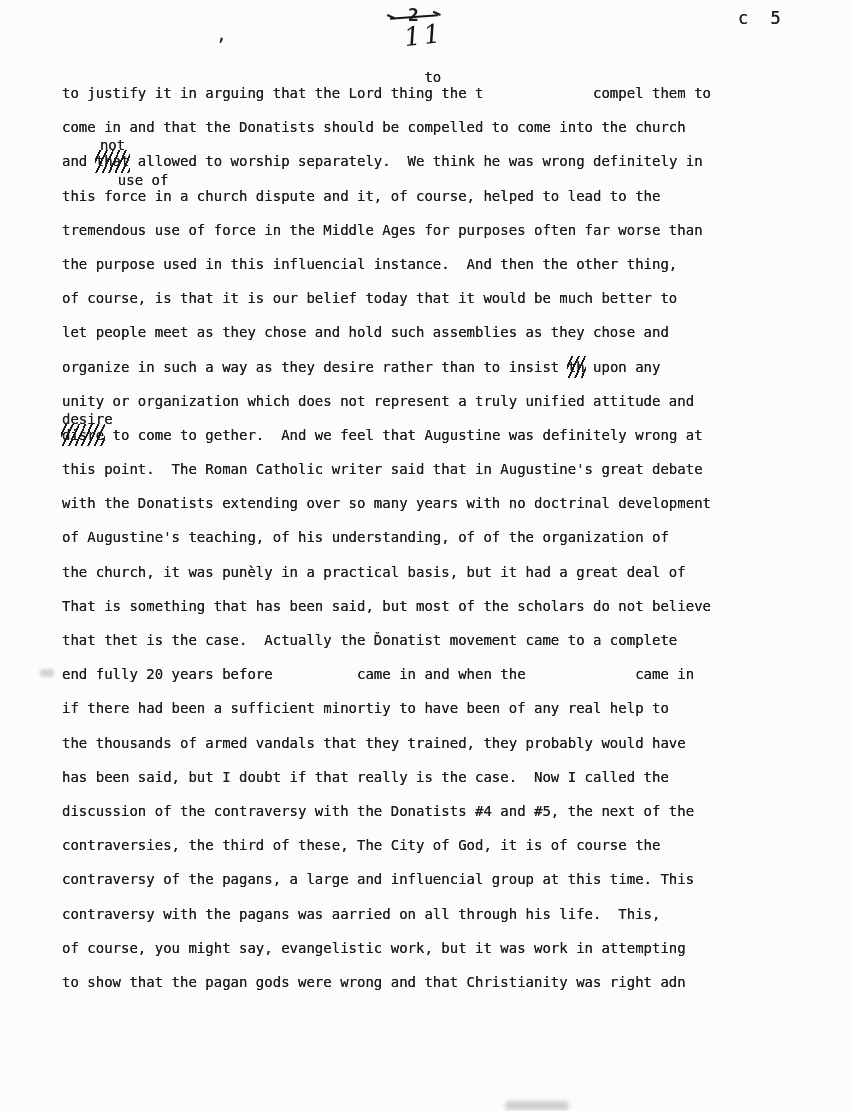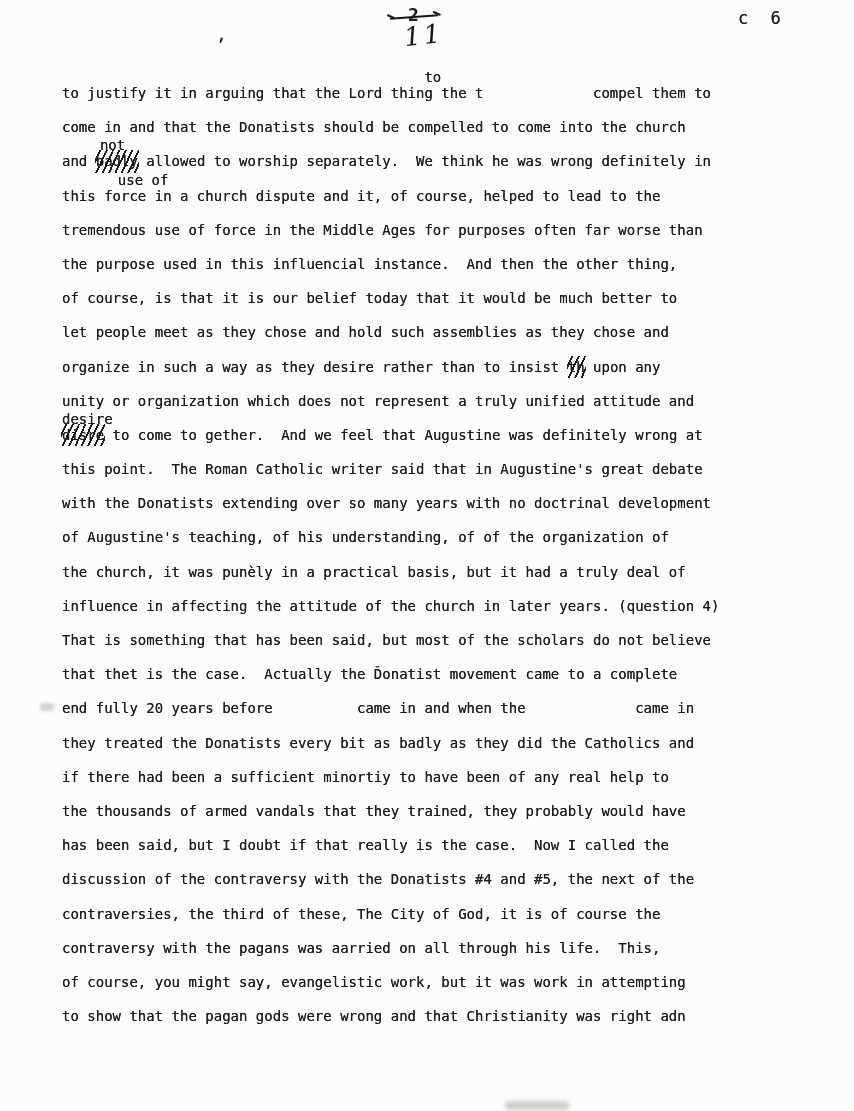--- a/index.html
+++ b/index.html
@@ -102,49 +102,48 @@
 <body>
 
 <div class="page">
 
   <div class="pageno-group">
     <span class="pageno-typed">2</span>
     <span class="pageno-strike"></span>
     <span class="pageno-hand">11</span>
   </div>
 
-  <div class="corner-mark">c 6</div>
+  <div class="corner-mark">c 5</div>
 
   <div class="stray-comma">,</div>
 
   <div class="typed-body">
       <div class="line"><span class="insert" style="left: 43ch;">to</span><span>to justify it in arguing that the Lord thing the t             compel them to</span></div>
       <div class="line"><span>come in and that the Donatists should be compelled to come into the church</span></div>
-      <div class="line"><span class="insert" style="left: 4.5ch;">not</span><span>and </span><span class="xout">badly</span><span> allowed to worship separately.  We think he was wrong definitely in</span></div>
+      <div class="line"><span class="insert" style="left: 4.5ch;">not</span><span>and </span><span class="xout">that</span><span> allowed to worship separately.  We think he was wrong definitely in</span></div>
       <div class="line"><span class="insert" style="left: 3.3ch; margin-left: 28px;">use of</span><span>this force in a church dispute and it, of course, helped to lead to the</span></div>
       <div class="line"><span>tremendous use of force in the Middle Ages for purposes often far worse than</span></div>
       <div class="line"><span>the purpose used in this influencial instance.  And then the other thing,</span></div>
       <div class="line"><span>of course, is that it is our belief today that it would be much better to</span></div>
       <div class="line"><span>let people meet as they chose and hold such assemblies as they chose and</span></div>
       <div class="line"><span>organize in such a way as they desire rather than to insist </span><span class="xout">th</span><span> upon any</span></div>
       <div class="line"><span>unity or organization which does not represent a truly unified attitude and</span></div>
       <div class="line"><span class="insert" style="left: 0ch;">desire</span><span class="xout">disre</span><span> to come to gether.  And we feel that Augustine was definitely wrong at</span></div>
       <div class="line"><span>this point.  The Roman Catholic writer said that in Augustine's great debate</span></div>
       <div class="line"><span>with the Donatists extending over so many years with no doctrinal development</span></div>
       <div class="line"><span>of Augustine's teaching, of his understanding, of of the organization of</span></div>
-      <div class="line"><span>the church, it was punèly in a practical basis, but it had a truly deal of</span></div>
-      <div class="line"><span>influence in affecting the attitude of the church in later years. (question 4)</span></div>
+      <div class="line"><span>the church, it was punèly in a practical basis, but it had a great deal of</span></div>
       <div class="line"><span>That is something that has been said, but most of the scholars do not believe</span></div>
       <div class="line"><span>that thet is the case.  Actually the Ďonatist movement came to a complete</span></div>
       <div class="line"><span class="premark"></span><span>end fully 20 years before          came in and when the             came in</span></div>
-      <div class="line"><span>they treated the Donatists every bit as badly as they did the Catholics and</span></div>
       <div class="line"><span>if there had been a sufficient minortiy to have been of any real help to</span></div>
       <div class="line"><span>the thousands of armed vandals that they trained, they probably would have</span></div>
       <div class="line"><span>has been said, but I doubt if that really is the case.  Now I called the</span></div>
       <div class="line"><span>discussion of the contraversy with the Donatists #4 and #5, the next of the</span></div>
       <div class="line"><span>contraversies, the third of these, The City of God, it is of course the</span></div>
+      <div class="line"><span>contraversy of the pagans, a large and influencial group at this time. This</span></div>
       <div class="line"><span>contraversy with the pagans was aarried on all through his life.  This,</span></div>
       <div class="line"><span>of course, you might say, evangelistic work, but it was work in attempting</span></div>
       <div class="line"><span>to show that the pagan gods were wrong and that Christianity was right adn</span></div>
     </div>
 
   <div class="bottom-smudge"></div>
 </div>
 
 </body></html>

